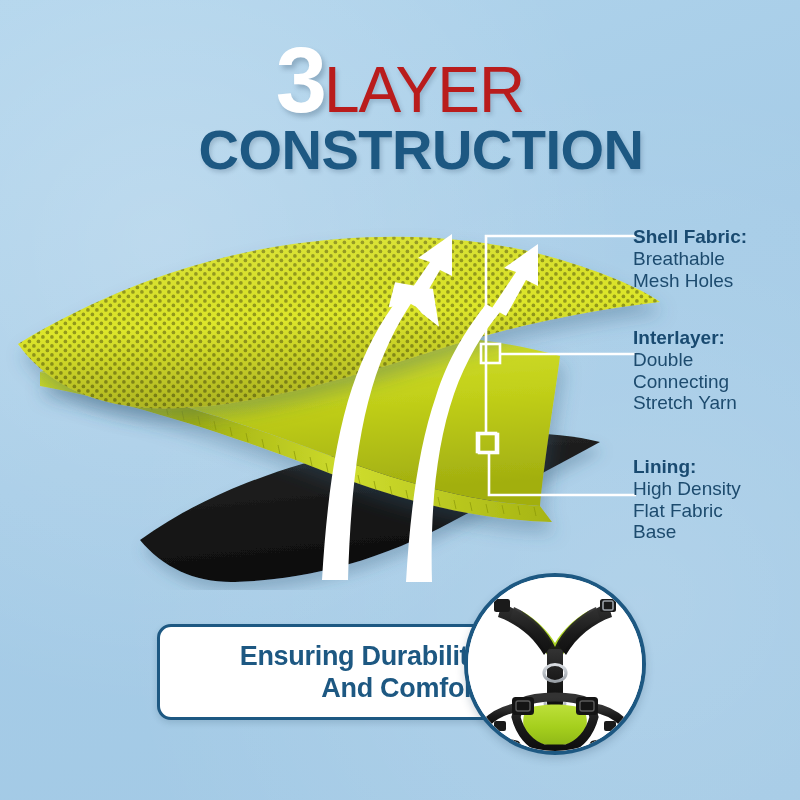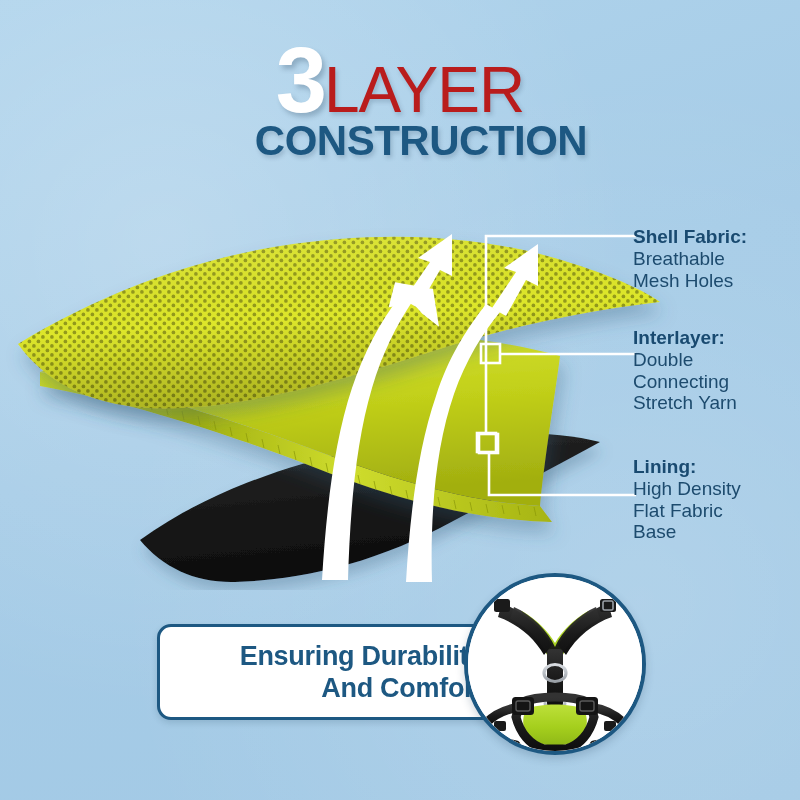--- a/index.html
+++ b/index.html
@@ -50,21 +50,21 @@
     text-shadow: 3px 4px 5px rgba(40,70,95,0.28);
   }
   .title-word {
     font-size: 64px;
     font-weight: normal;
     color: #b91c1c;
     letter-spacing: -1px;
     text-shadow: 2px 3px 4px rgba(40,70,95,0.22);
   }
   .title-row-2 {
-    font-size: 42px;
+    font-size: 56px;
     font-weight: bold;
     color: #1d5882;
     letter-spacing: -0.5px;
     margin-top: -6px;
     margin-left: 42px;
     text-shadow: 2px 3px 4px rgba(40,70,95,0.22);
   }
 
   
   #layers-svg {

